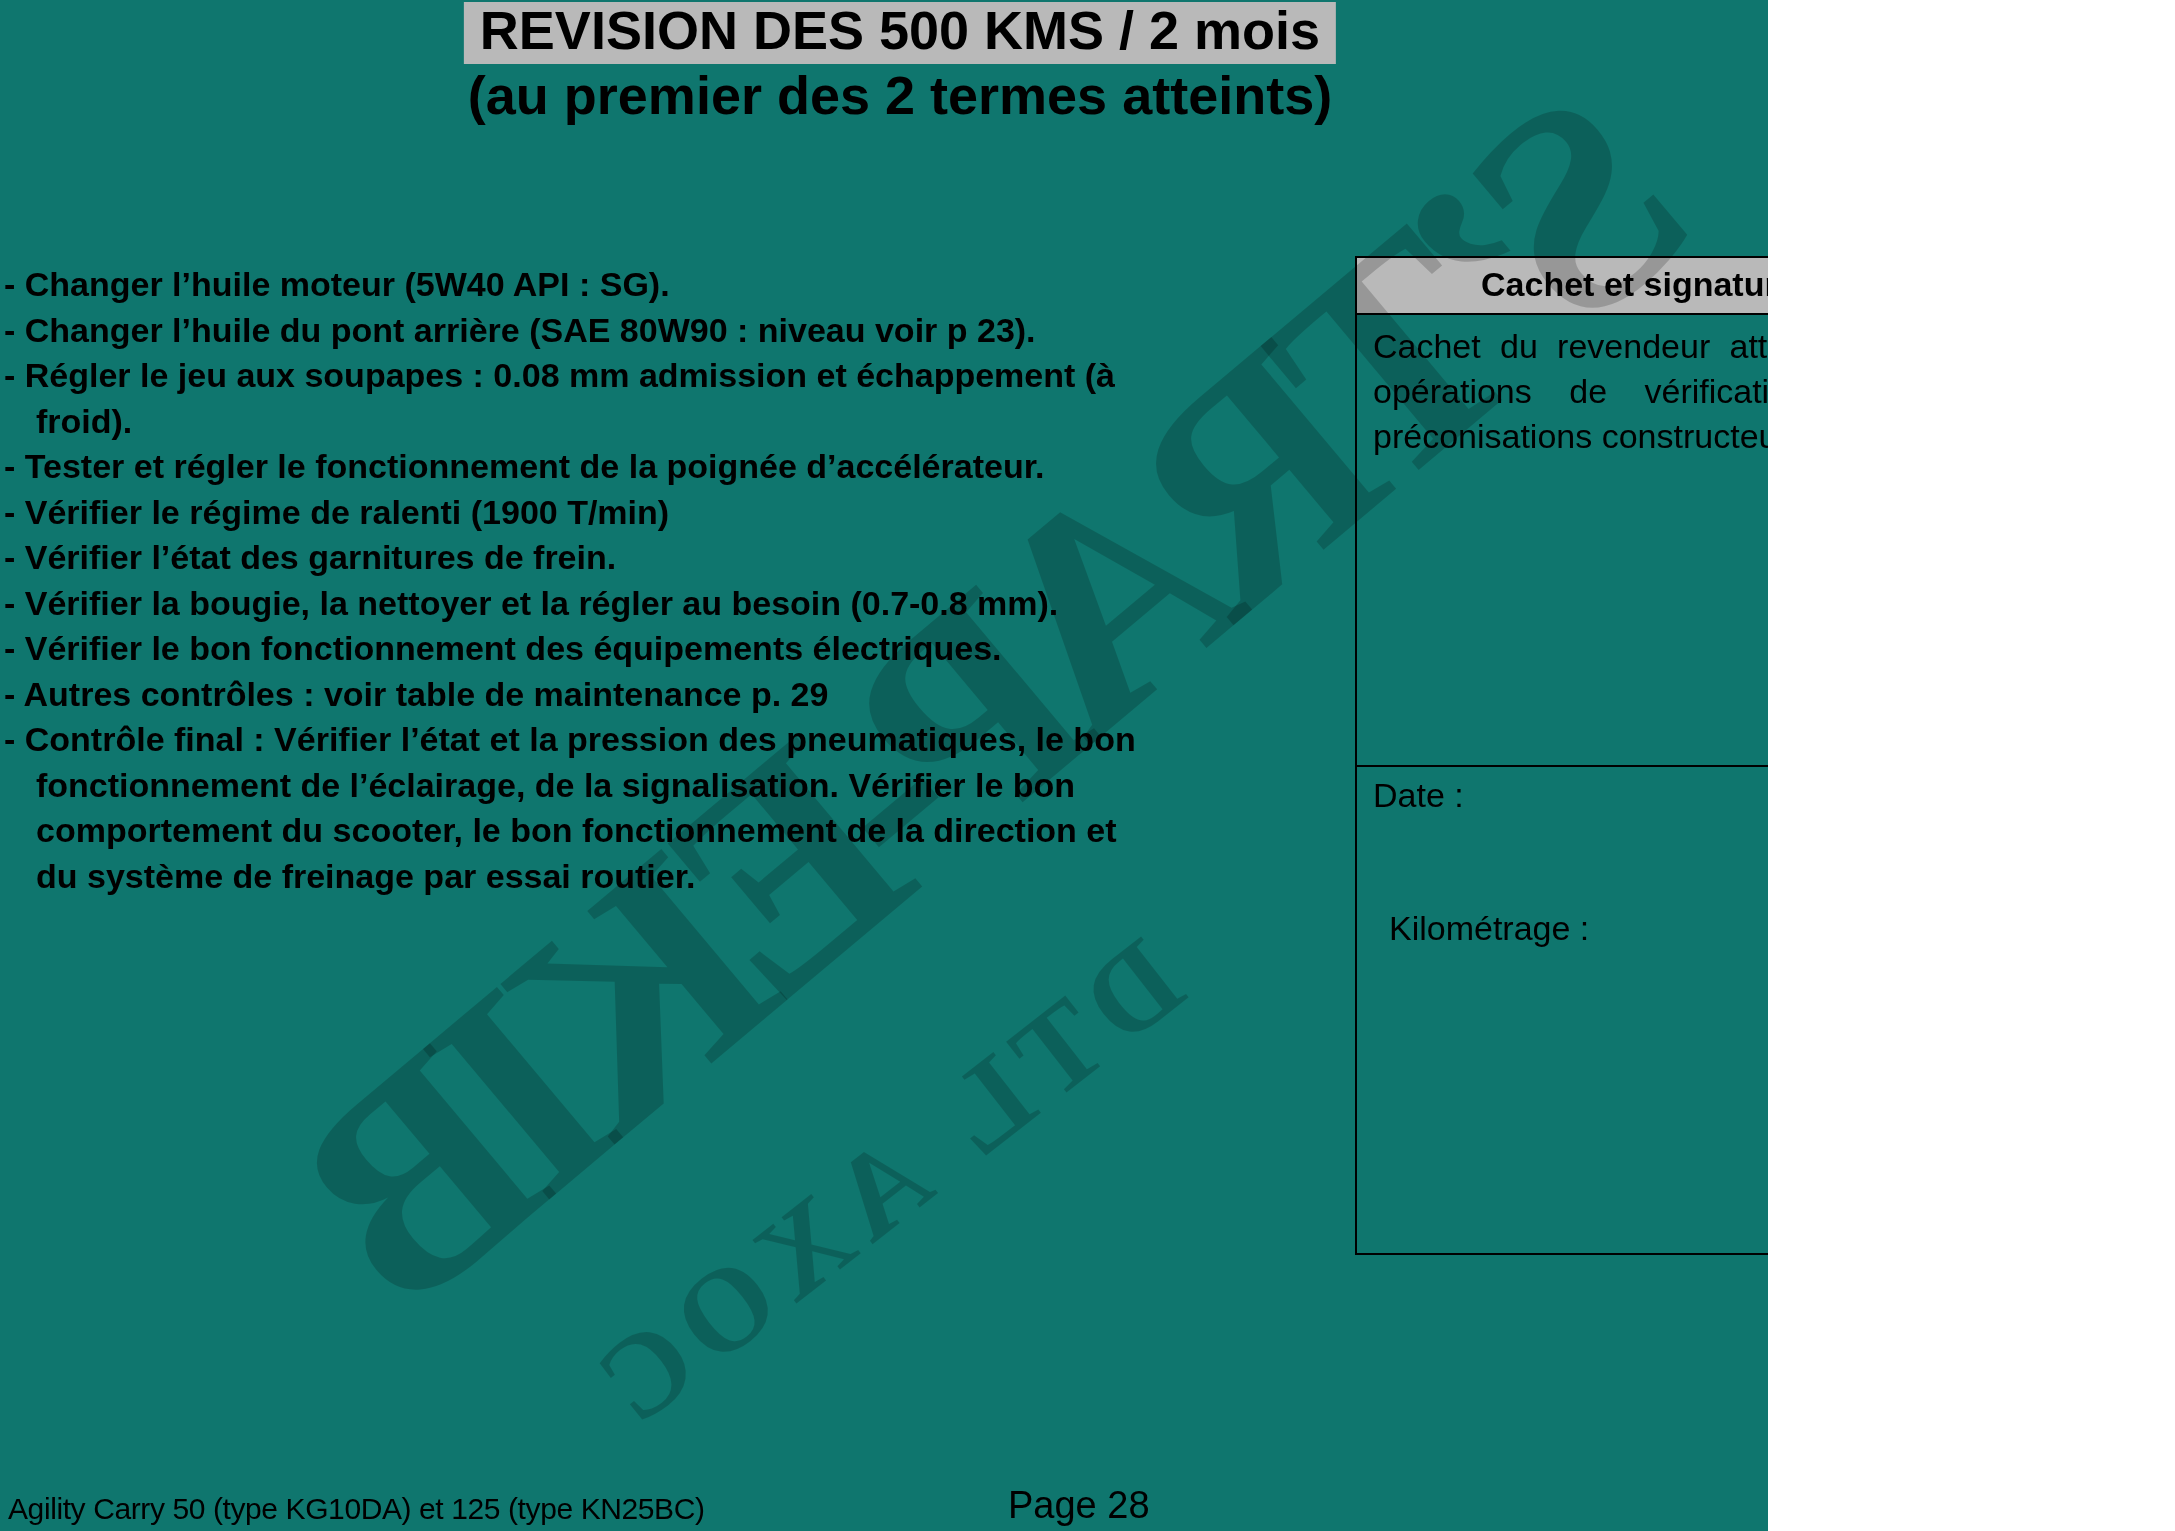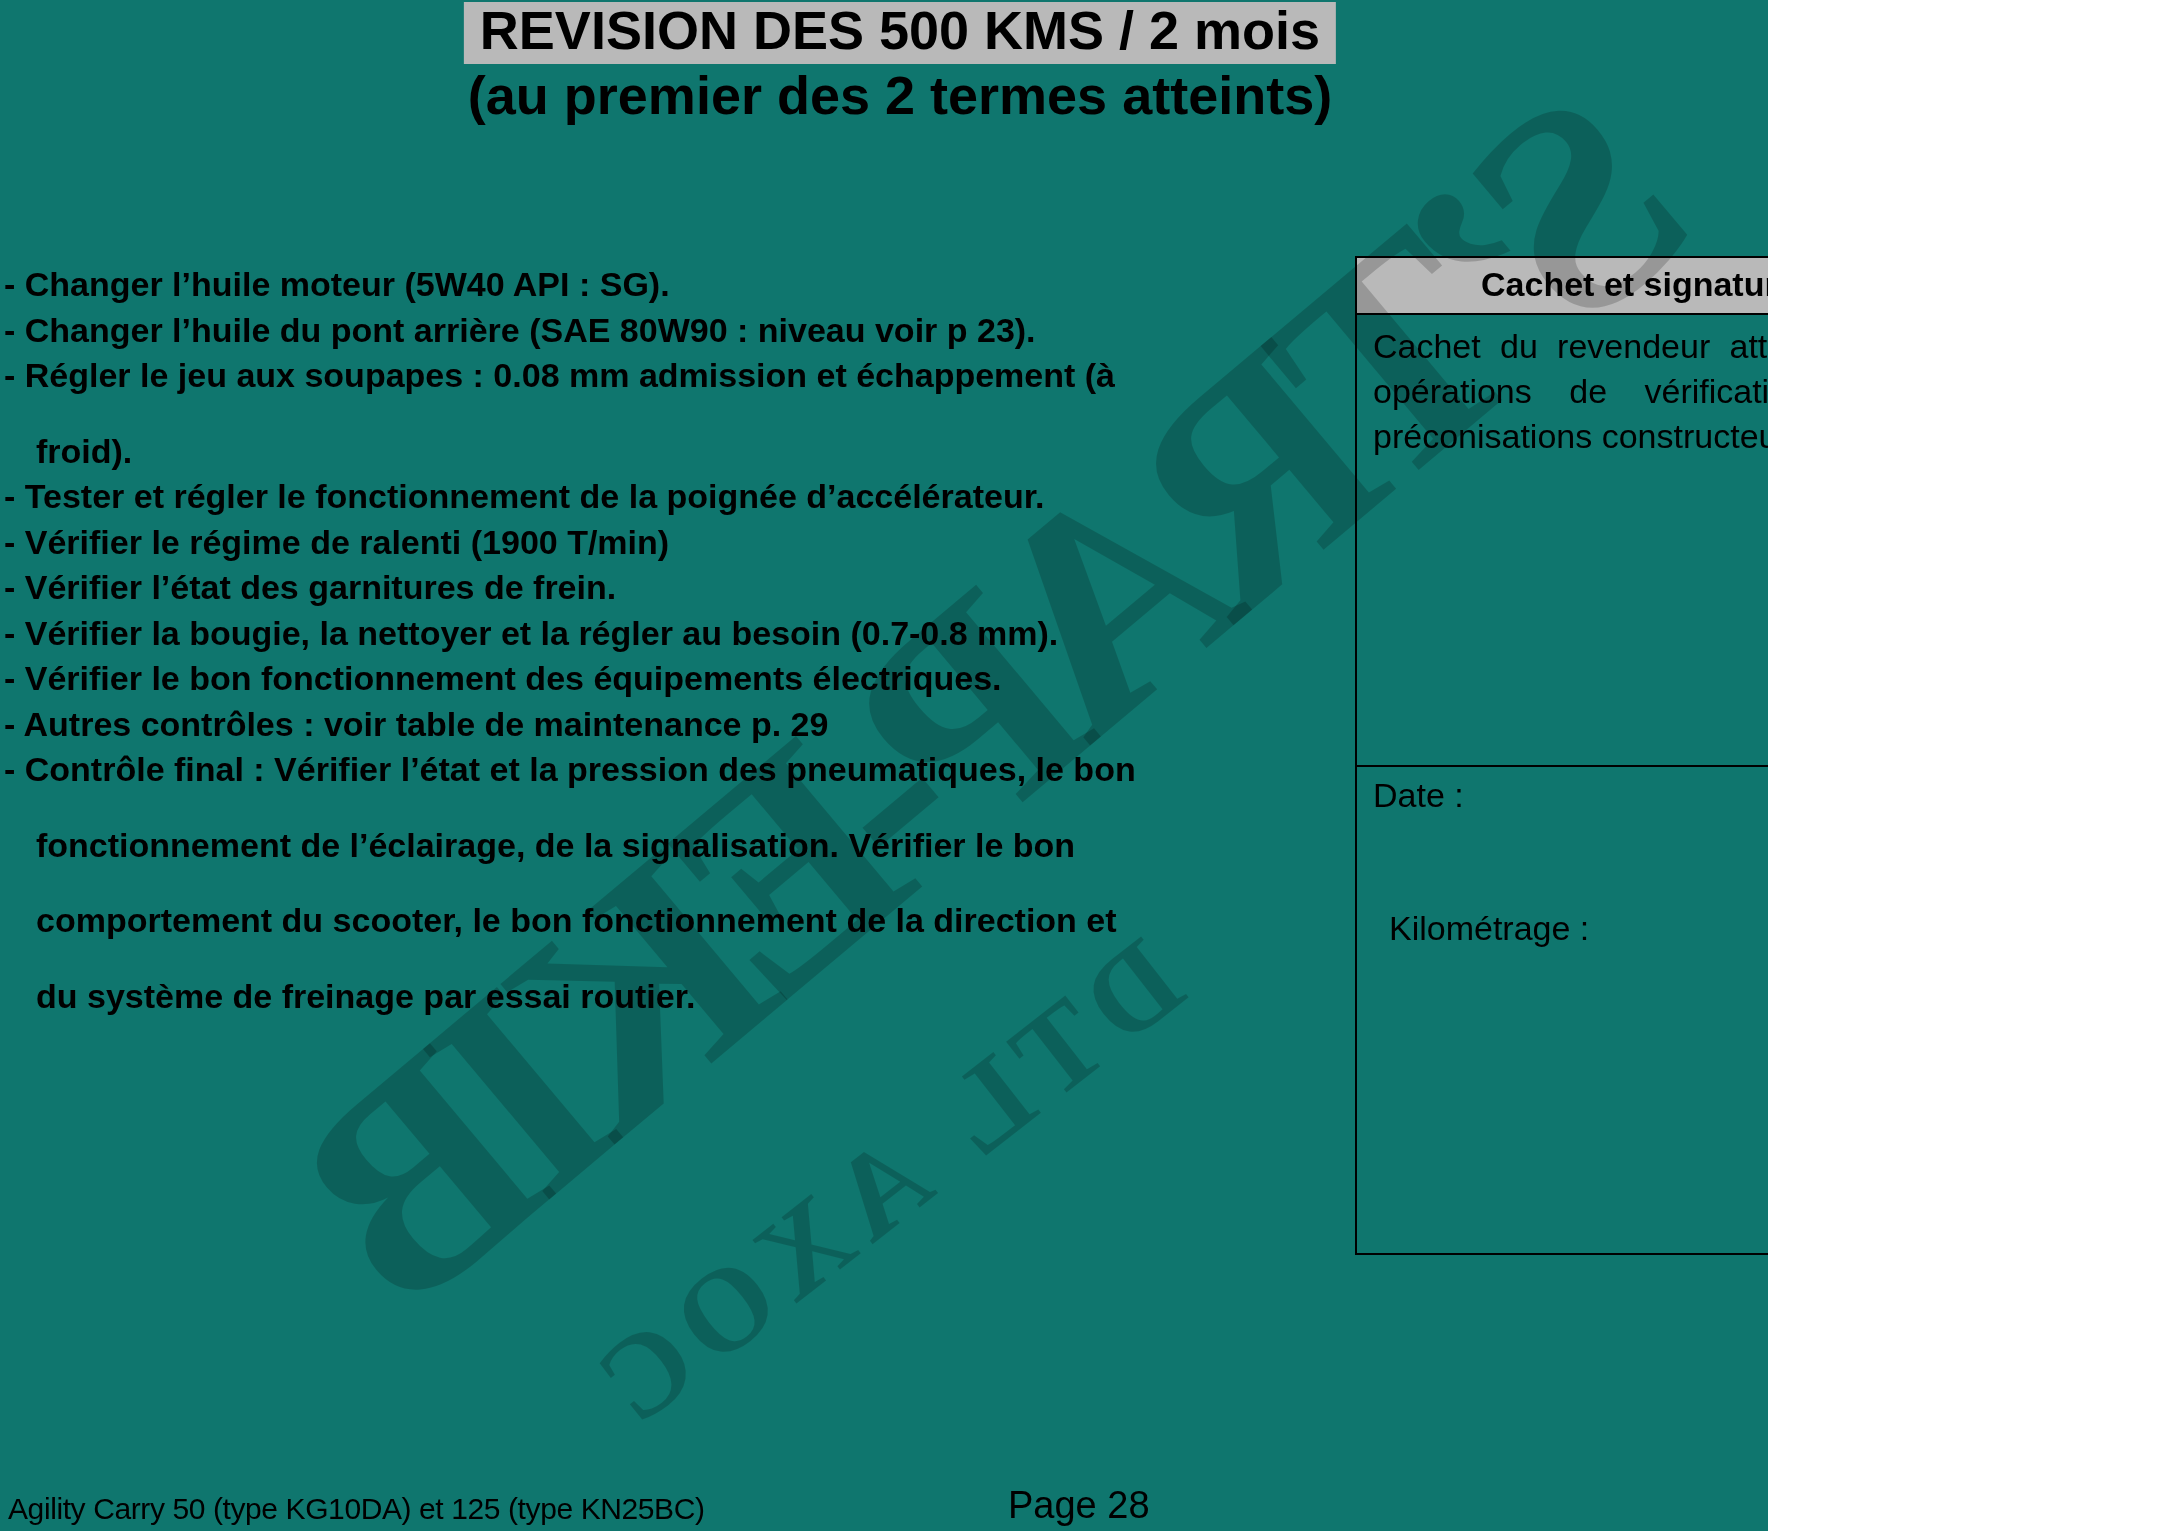--- a/index.html
+++ b/index.html
@@ -44,21 +44,21 @@
     position: absolute;
     top: 262px;
     left: 4px;
     width: 1340px;
     font-weight: bold;
     font-size: 34px;
     line-height: 45.5px;
     z-index: 1;
   }
   .cl-line { white-space: nowrap; }
-  .cl-line.cont { padding-left: 32px; margin-top: 30px; }
+  .cl-line.cont { padding-left: 32px; }
 
   
   .dist-box {
     position: absolute;
     left: 1355px;
     top: 256px;
     width: 817px;
     height: 999px;
     border: 2px solid #000000;
     box-sizing: border-box;

